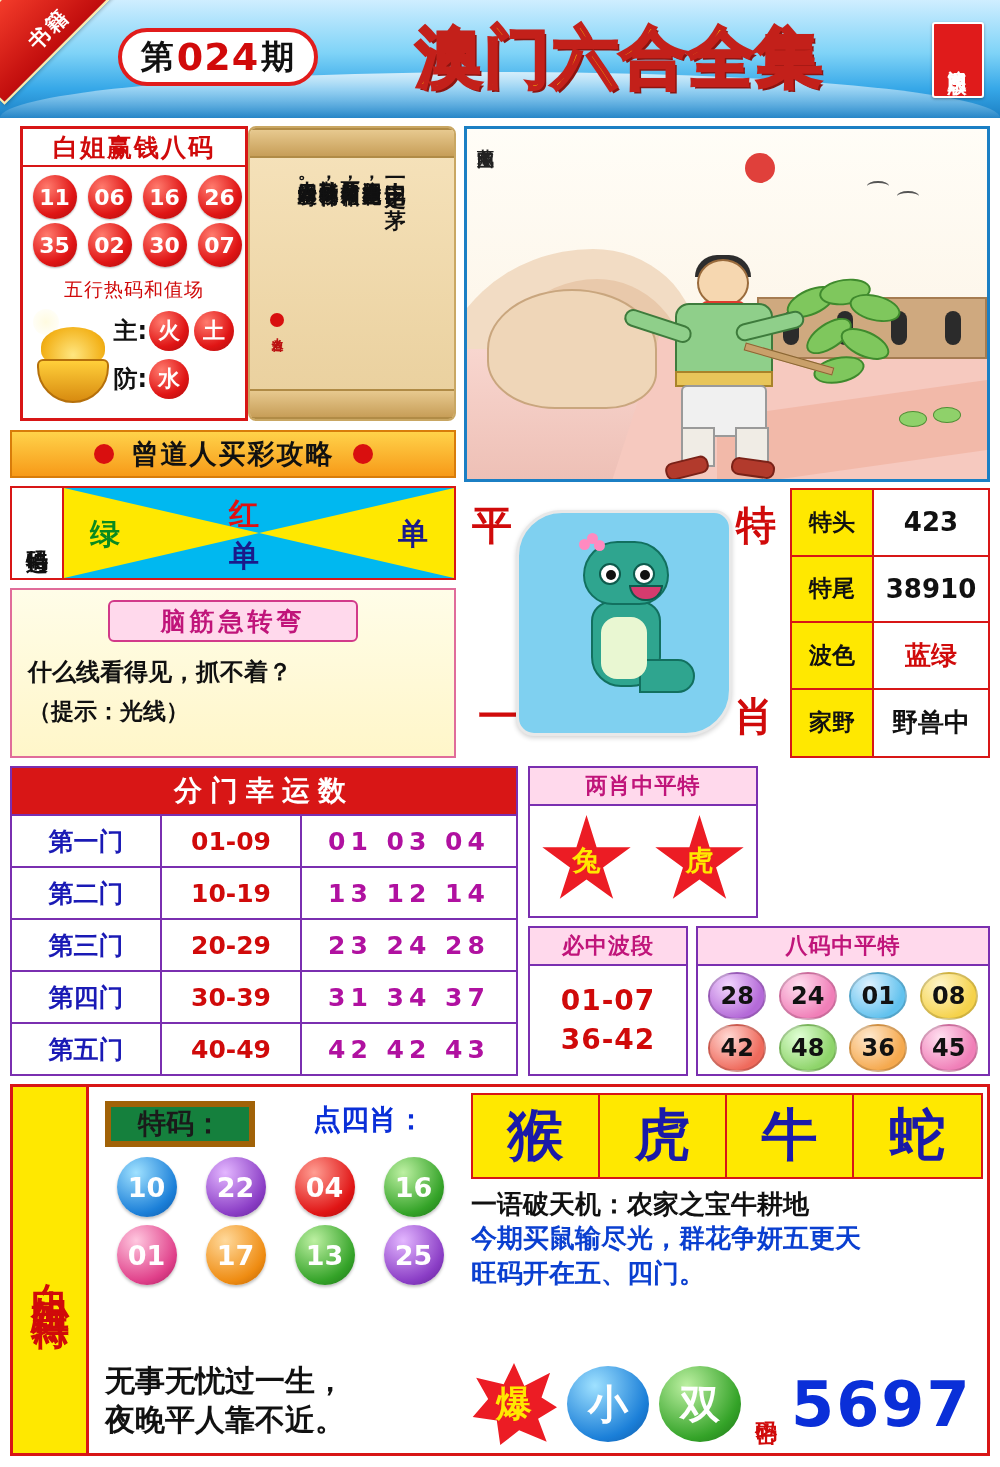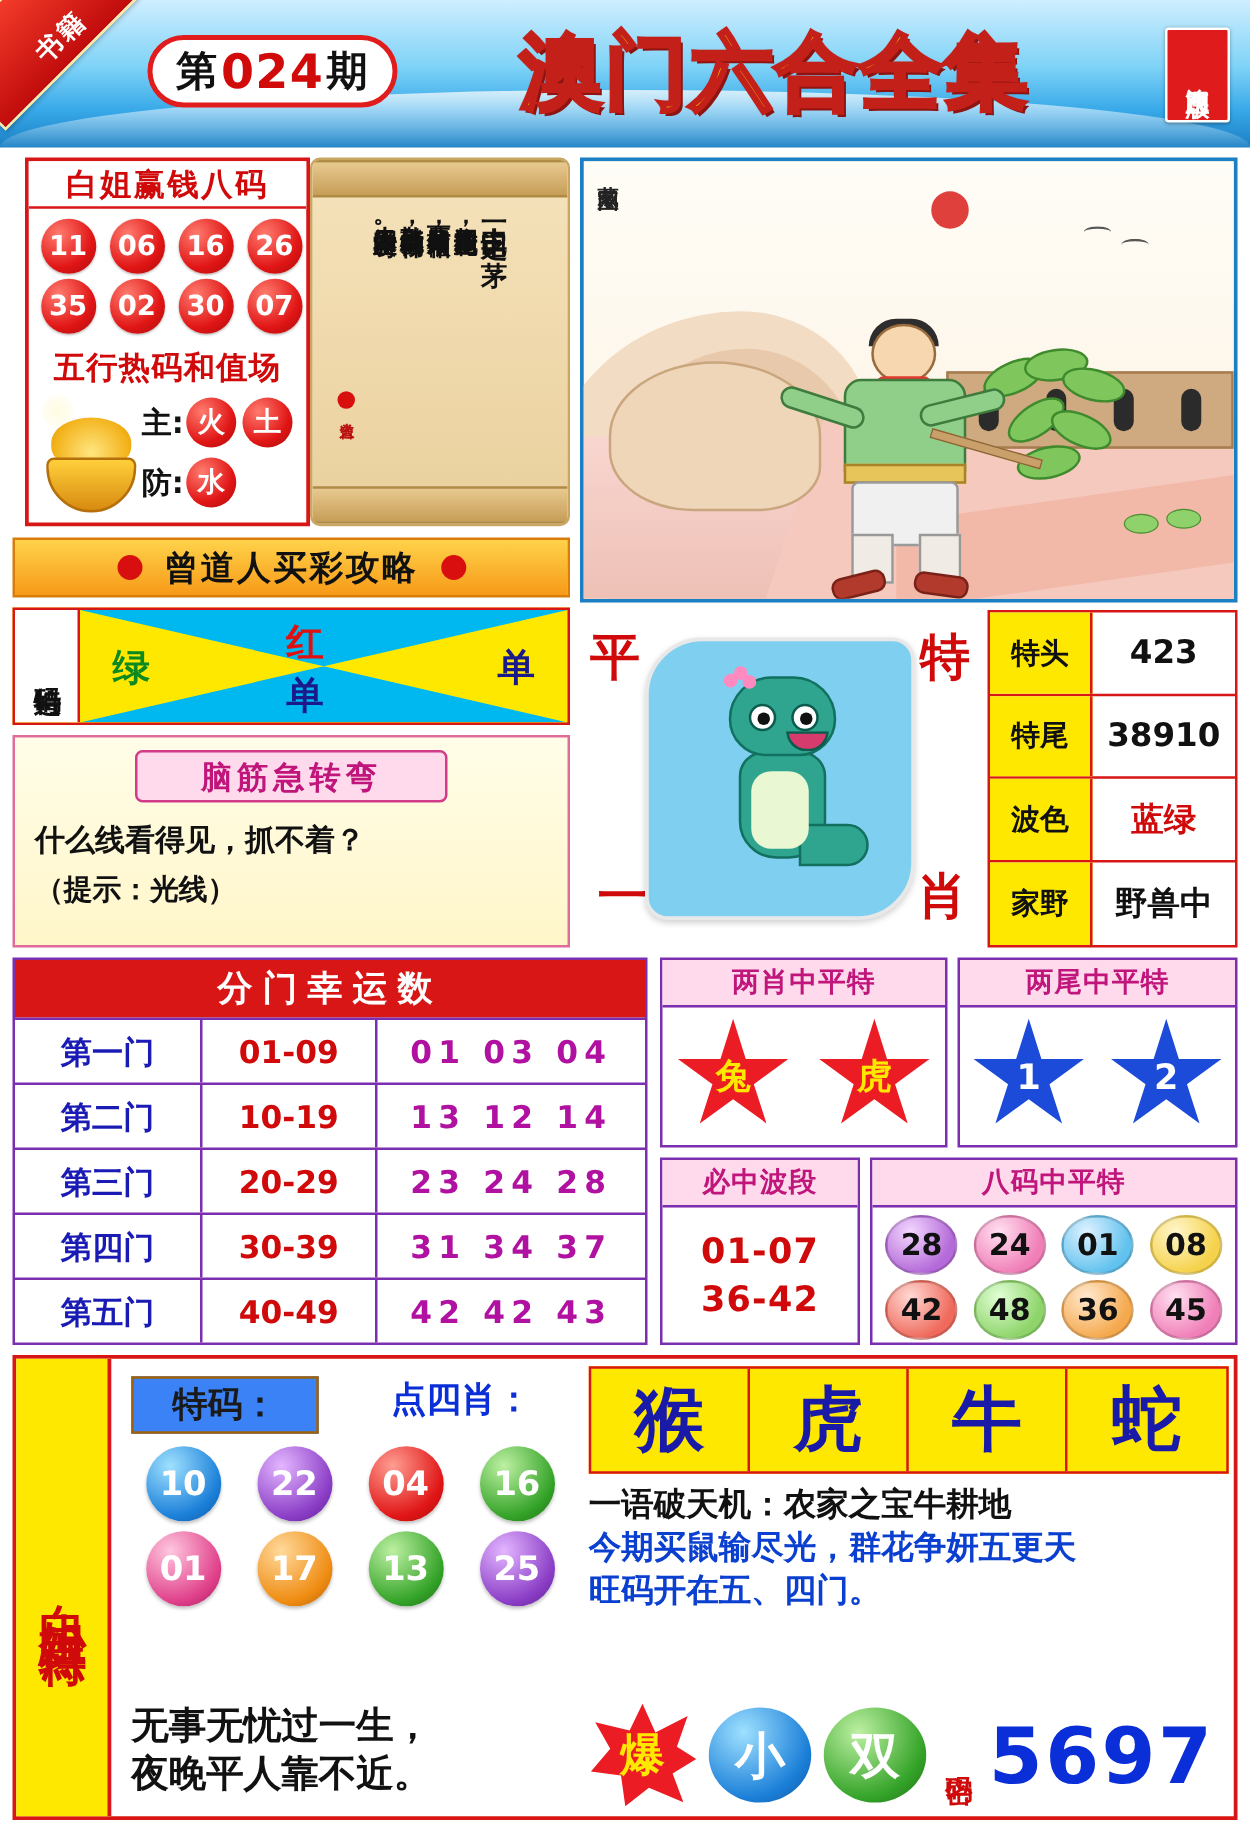--- a/index.html
+++ b/index.html
@@ -87,21 +87,21 @@
   .ball-red {
     width:44px; height:44px; border-radius:50%;
     background: radial-gradient(circle at 32% 28%, #ff7b6e, #e01515 62%, #a80c0c 100%);
     color:#fff; font-size:22px; font-weight:bold;
     display:flex; align-items:center; justify-content:center;
     margin:0 auto;
     box-shadow:0 1px 2px rgba(0,0,0,.3);
   }
   .wuxing-title {
     margin-top:4px; text-align:center;
-    font-size:25px; font-weight:bold; color:#d00a0a; letter-spacing:1px;
+    font-size:19px; font-weight:normal; color:#d00a0a; letter-spacing:1px;
   }
   .wuxing-body { display:flex; padding:4px 6px 0 6px; height:108px; }
   .pot {
     width:88px; height:100px; position:relative;
   }
   .pot .bowl {
     position:absolute; left:8px; bottom:4px; width:72px; height:44px;
     background:linear-gradient(180deg,#ffcf3a,#d88b10);
     border-radius:6px 6px 36px 36px;
     border:2px solid #b5700b;
@@ -395,21 +395,21 @@
     position:absolute; left:0; top:0; width:76px; height:100%;
     background:#ffe800; border-right:3px solid #d81616;
     display:flex; align-items:center; justify-content:center;
   }
   .bx-left .vtxt {
     writing-mode:vertical-rl; text-orientation:upright;
     font-size:38px; font-weight:bold; color:#d00a0a; letter-spacing:7px;
   }
   .te-label {
     position:absolute; left:92px; top:14px; width:150px; height:46px;
-    background:#3b82f6; border:2px solid #a16207;
+    background:#15803d; border:6px solid #a16207;
     display:flex; align-items:center; justify-content:center;
     font-size:28px; font-weight:bold; color:#1a1a1a;
   }
   .te-balls {
     position:absolute; left:92px; top:70px; width:350px;
     display:grid; grid-template-columns:repeat(4,1fr); gap:8px 6px;
   }
   .big-ball {
     width:60px; height:60px; border-radius:50%;
     display:flex; align-items:center; justify-content:center;
@@ -704,33 +704,20 @@
         <div class="shape"></div>
         <div class="lbl">兔</div>
       </div>
       <div class="star red">
         <div class="shape"></div>
         <div class="lbl">虎</div>
       </div>
     </div>
   </div>
 
-  <div class="panel p-2wei">
-    <div class="panel-head">两尾中平特</div>
-    <div class="star-row">
-      <div class="star blue">
-        <div class="shape"></div>
-        <div class="lbl">1</div>
-      </div>
-      <div class="star blue">
-        <div class="shape"></div>
-        <div class="lbl">2</div>
-      </div>
-    </div>
-  </div>
 
   <div class="panel p-bodu">
     <div class="panel-head">必中波段</div>
     <div class="bodu-body">
       <div class="bodu-line">01-07</div>
       <div class="bodu-line">36-42</div>
     </div>
   </div>
 
   <div class="panel p-8ma">

